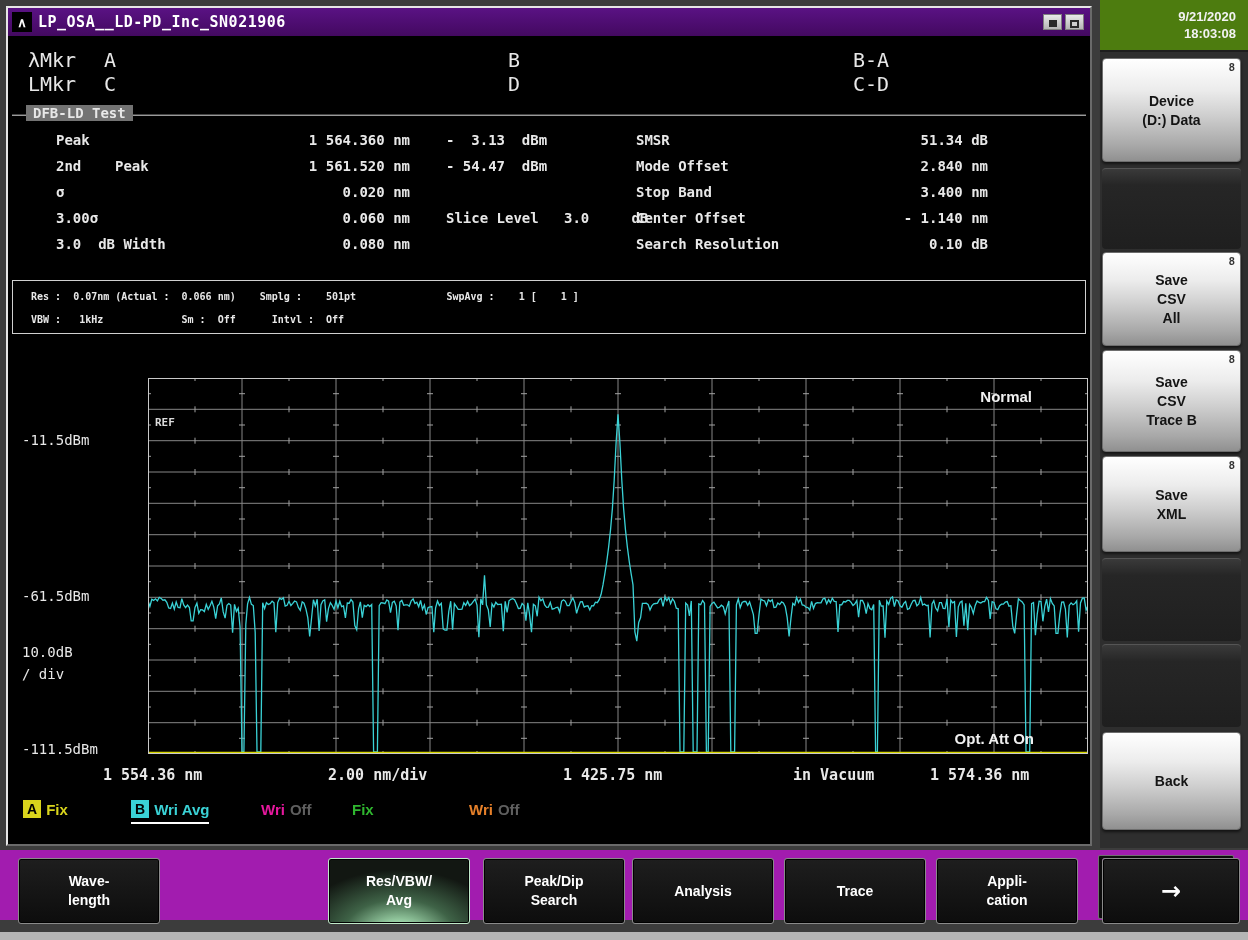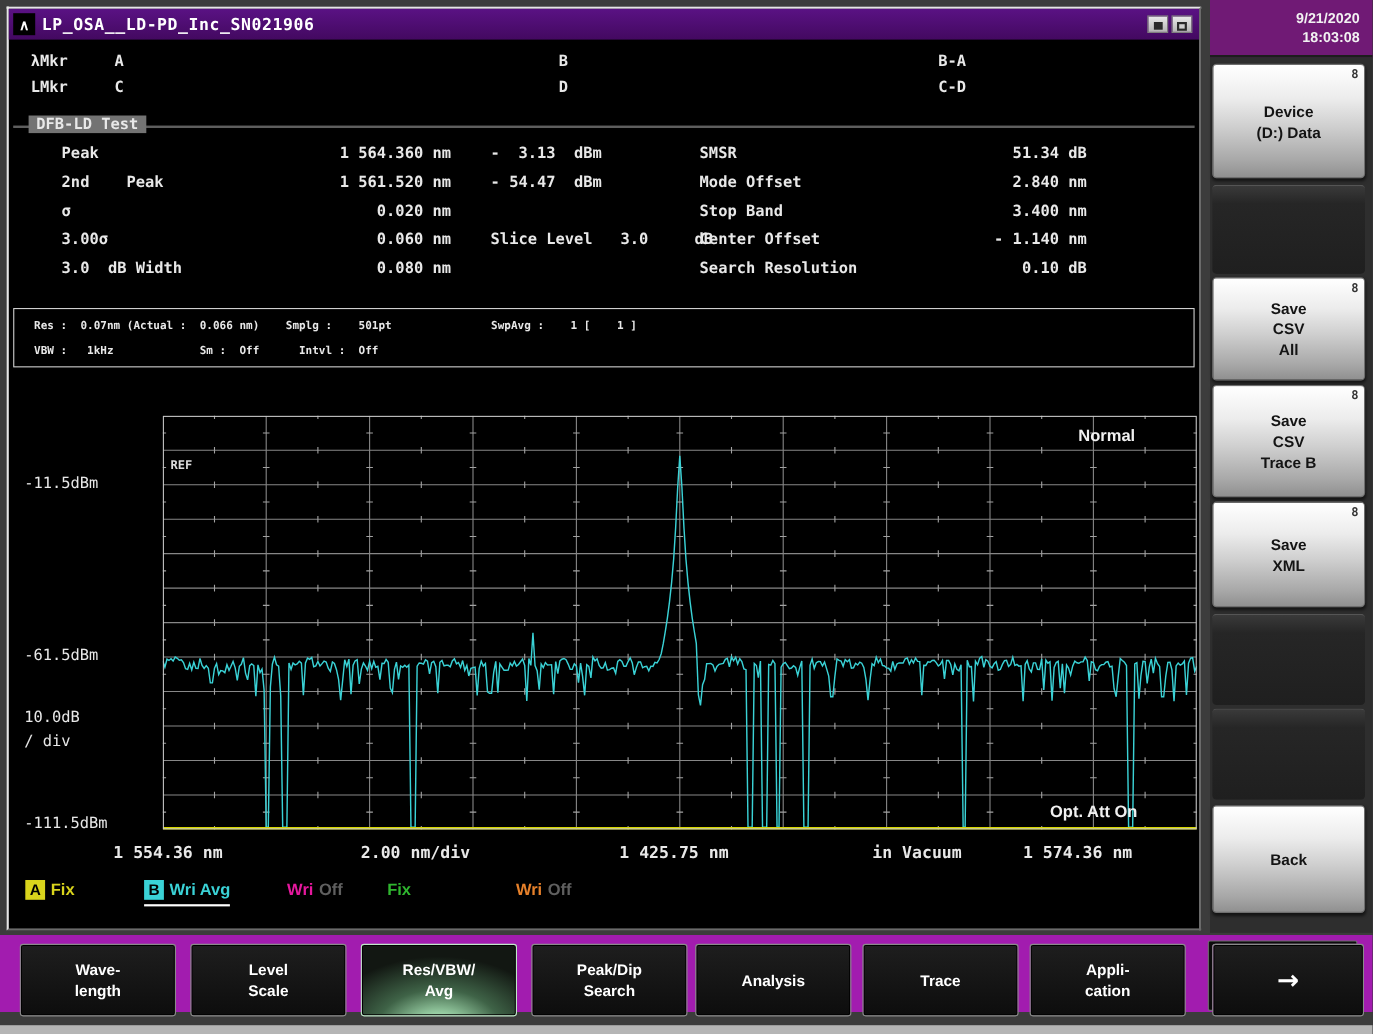--- a/index.html
+++ b/index.html
@@ -12,21 +12,21 @@
             display:flex;align-items:center;padding:0 4px;box-sizing:border-box;}
   .logo{width:20px;height:20px;background:#000;color:#fff;font:bold 13px "Liberation Sans",sans-serif;
         display:flex;align-items:center;justify-content:center;margin-right:6px;}
   .title{color:#fff;font:bold 15px "DejaVu Sans Mono",monospace;letter-spacing:.5px;flex:1;}
   .winbtns{display:flex;gap:3px;margin-right:2px;}
   .winbtn{width:17px;height:14px;background:linear-gradient(#e9e9e9,#b5b5b5);border:1px solid #808080;
           display:flex;align-items:flex-end;justify-content:center;cursor:default;}
   .glyph-min{width:8px;height:7px;background:#2a2a2a;margin-bottom:2px;}
   .glyph-max{width:9px;height:8px;border:2px solid #2a2a2a;margin-bottom:1px;box-sizing:border-box;background:#cfcfcf;}
   
-  .markers{position:absolute;left:0;top:36px;right:0;height:62px;color:#e8e8e8;font-weight:bold;font-size:14px;padding-left:18px;}
+  .markers{position:absolute;left:0;top:36px;right:0;height:62px;color:#e8e8e8;font-weight:normal;font-size:20px;padding-left:18px;}
   .mrow{position:absolute;left:0;right:0;height:22px;}
   .mrow .ml{position:absolute;left:20px;} .mrow .ma{position:absolute;left:96px;}
   .mrow .mb{position:absolute;left:500px;} .mrow .md{position:absolute;left:845px;}
   
   .dfb-divider{position:absolute;left:4px;right:4px;top:106px;border-top:2px groove #9a9a9a;}
   .dfb-title{position:absolute;left:18px;top:97px;background:#737373;padding:0 7px;color:#e8e8e8;
              font-weight:bold;font-size:14px;}
   .dfb-rows{position:absolute;left:0;top:124px;right:0;color:#e8e8e8;font-weight:bold;font-size:14px;}
   .dfb-row{position:relative;height:26px;}
   .dl {position:absolute;left:48px;white-space:pre;}
@@ -49,21 +49,21 @@
   .xaxis{position:absolute;left:140px;top:428px;width:940px;height:22px;font-weight:bold;font-size:15px;}
   .xaxis span{position:absolute;white-space:pre;}
   .legend{position:absolute;left:0;top:460px;right:0;height:26px;font:bold 15px "Liberation Sans",sans-serif;}
   .lg-item{position:absolute;display:flex;align-items:center;gap:5px;height:22px;}
   .lg-badge{color:#000;padding:1px 4px;font:bold 14px "Liberation Sans",sans-serif;}
   .lg-badge:empty{display:none;}
   .lg-dim{color:#5f5f5f;} .lg-dim:empty{display:none;}
   .lg-underline{border-bottom:2px solid #fff;padding-bottom:2px;}
   
   .sidebar{position:absolute;left:1100px;top:0;width:148px;height:848px;background:#2e2e2e;}
-  .datetime{position:absolute;left:0;top:0;right:0;height:52px;background:#701a75;color:#f2f2f2;
+  .datetime{position:absolute;left:0;top:0;right:0;height:52px;background:#4d7c0f;color:#f2f2f2;
             font:bold 13px "Liberation Sans",sans-serif;text-align:right;padding:8px 12px 0 0;box-sizing:border-box;
             line-height:17px;border-bottom:2px solid #1d1d1d;}
   .softkey{position:absolute;left:2px;width:139px;border-radius:4px;border:1px solid #6e6e6e;box-sizing:border-box;
            background:linear-gradient(180deg,#ffffff 0%,#ececec 30%,#cfcfcf 55%,#a8a8a8 85%,#909090 100%);
            color:#141414;font:bold 14px "Liberation Sans",sans-serif;text-align:center;
            display:flex;flex-direction:column;justify-content:center;gap:3px;cursor:default;
            box-shadow:0 2px 3px rgba(0,0,0,.6);}
   .softkey .key-badge{position:absolute;top:2px;right:5px;font:bold 11px "DejaVu Sans Mono",monospace;color:#333;}
   .softkey span{line-height:16px;}
   .empty-slot{position:absolute;left:2px;width:139px;border-radius:4px;
@@ -283,24 +283,20 @@
     <div class="softkey" style="top:732px;height:98px">
       <span>Back</span>
     </div>
   </div>
 
   <div class="menubar">
     <div class="menu-btn" style="left:18px">
       <span>Wave-</span>
       <span>length</span>
     </div>
-    <div class="menu-btn" style="left:173px">
-      <span>Level</span>
-      <span>Scale</span>
-    </div>
     <div class="menu-btn active" style="left:328px">
       <span>Res/VBW/</span>
       <span>Avg</span>
     </div>
     <div class="menu-btn" style="left:483px">
       <span>Peak/Dip</span>
       <span>Search</span>
     </div>
     <div class="menu-btn" style="left:632px">
       <span>Analysis</span>

